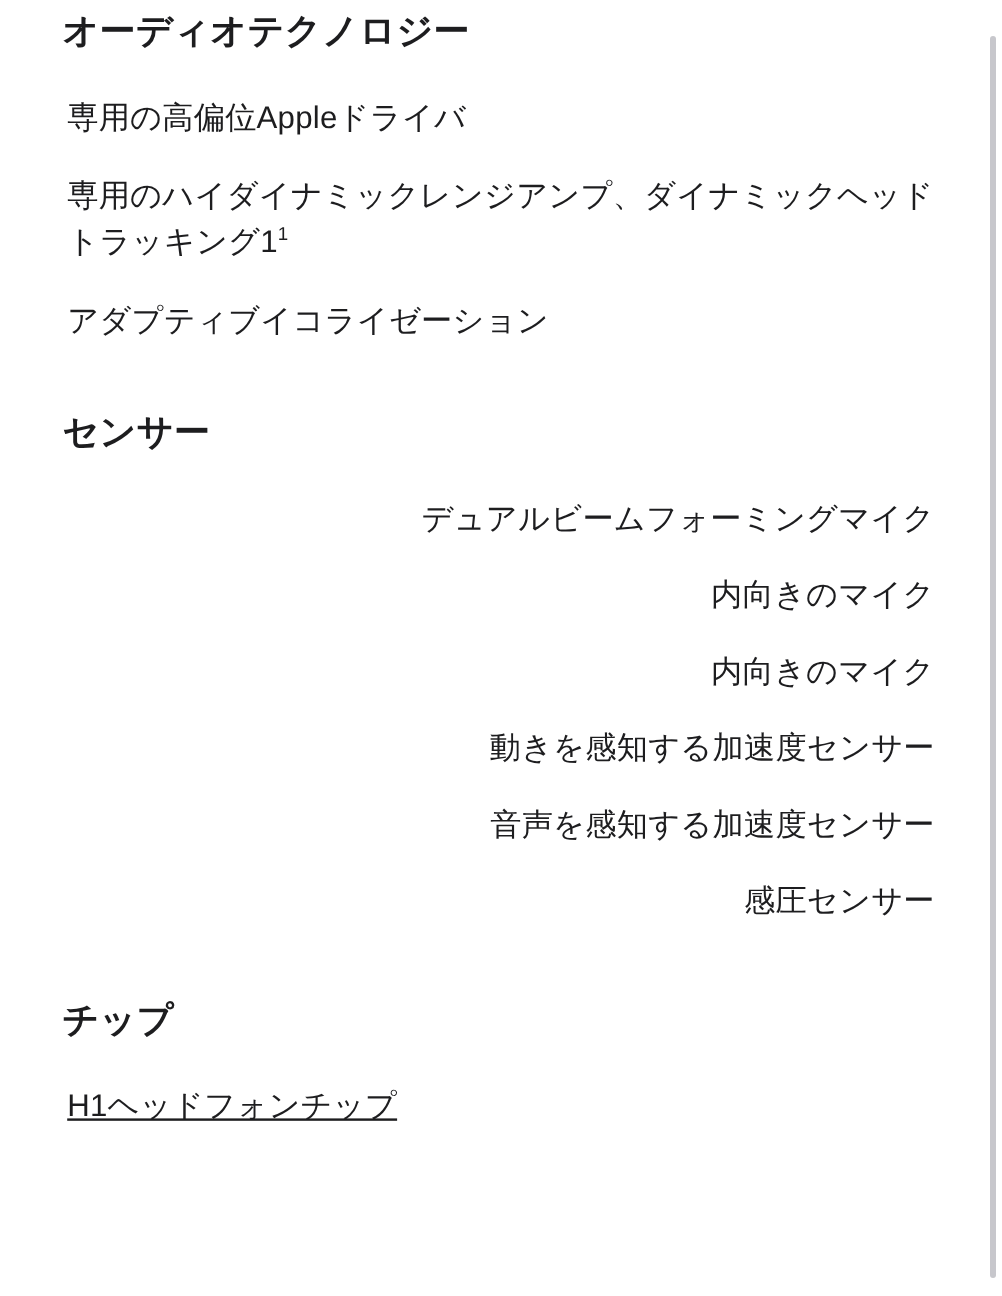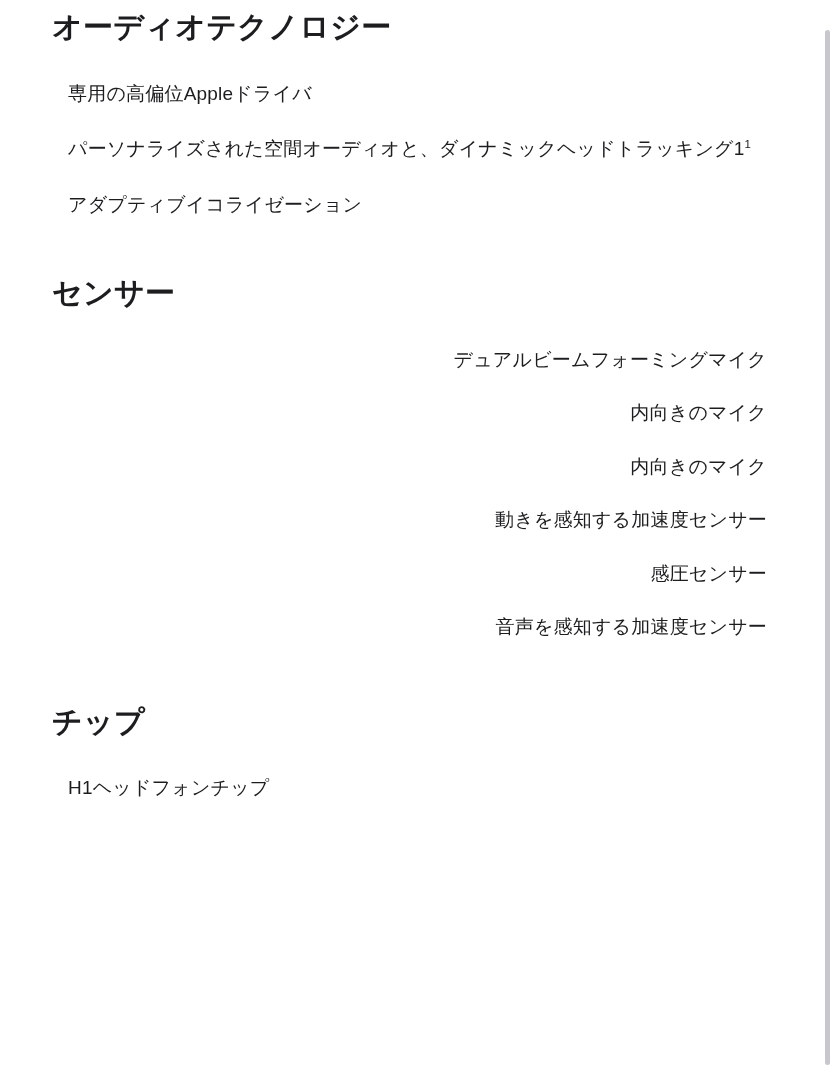--- a/index.html
+++ b/index.html
@@ -33,46 +33,46 @@
     margin: 0;
     padding: 0;
     color: #1d1d1f;
   }
   .spec-list {
     list-style: none;
     margin: 0;
     padding: 0;
   }
   .spec-item {
-    font-size: 19px;
+    font-size: 26px;
     font-weight: 400;
     line-height: 1.45;
     letter-spacing: 0.2px;
     color: #1d1d1f;
-    margin: 16px;
+    margin: 4px;
     padding: 0;
   }
   .spec-item sup {
     font-size: 0.6em;
     vertical-align: super;
     line-height: 0;
   }
 
   
   #section-audio .section-title { padding-top: 8px; }
   #section-audio .spec-list { margin-top: 34px; }
   #section-audio .spec-item { margin-bottom: 28px; }
 
   #section-sensors { margin-top: 56px; }
   #section-sensors .spec-list { margin-top: 34px; }
   #section-sensors .spec-item { margin-bottom: 26px; text-align: right; }
 
   #section-chip { margin-top: 62px; }
   #section-chip .spec-list { margin-top: 34px; }
-  #section-chip .spec-item { margin-bottom: 26px; }
+  #section-chip .spec-item { margin-bottom: 26px; text-decoration: underline; }
 
   
   .scrollbar-track {
     position: absolute;
     top: 0;
     right: 0;
     width: 14px;
     height: 1080px;
     background: transparent;
   }
@@ -88,34 +88,34 @@
 </style>
 </head>
 <body>
 
 <div class="page">
 
   <section class="section" id="section-audio">
     <h2 class="section-title">オーディオテクノロジー</h2>
     <ul class="spec-list">
       <li class="spec-item"><span>専用の高偏位Appleドライバ</span></li>
-      <li class="spec-item"><span>パーソナライズされた空間オーディオと、ダイナミックヘッドトラッキング1</span><sup>1</sup></li>
+      <li class="spec-item"><span>専用のハイダイナミックレンジアンプ、ダイナミックヘッドトラッキング1</span><sup>1</sup></li>
       <li class="spec-item"><span>アダプティブイコライゼーション</span></li>
     </ul>
   </section>
 
   <section class="section" id="section-sensors">
     <h2 class="section-title">センサー</h2>
     <ul class="spec-list">
       <li class="spec-item"><span>デュアルビームフォーミングマイク</span></li>
       <li class="spec-item"><span>内向きのマイク</span></li>
       <li class="spec-item"><span>内向きのマイク</span></li>
       <li class="spec-item"><span>動きを感知する加速度センサー</span></li>
+      <li class="spec-item"><span>音声を感知する加速度センサー</span></li>
       <li class="spec-item"><span>感圧センサー</span></li>
-      <li class="spec-item"><span>音声を感知する加速度センサー</span></li>
     </ul>
   </section>
 
   <section class="section" id="section-chip">
     <h2 class="section-title">チップ</h2>
     <ul class="spec-list">
       <li class="spec-item"><span>H1ヘッドフォンチップ</span></li>
     </ul>
   </section>
 

